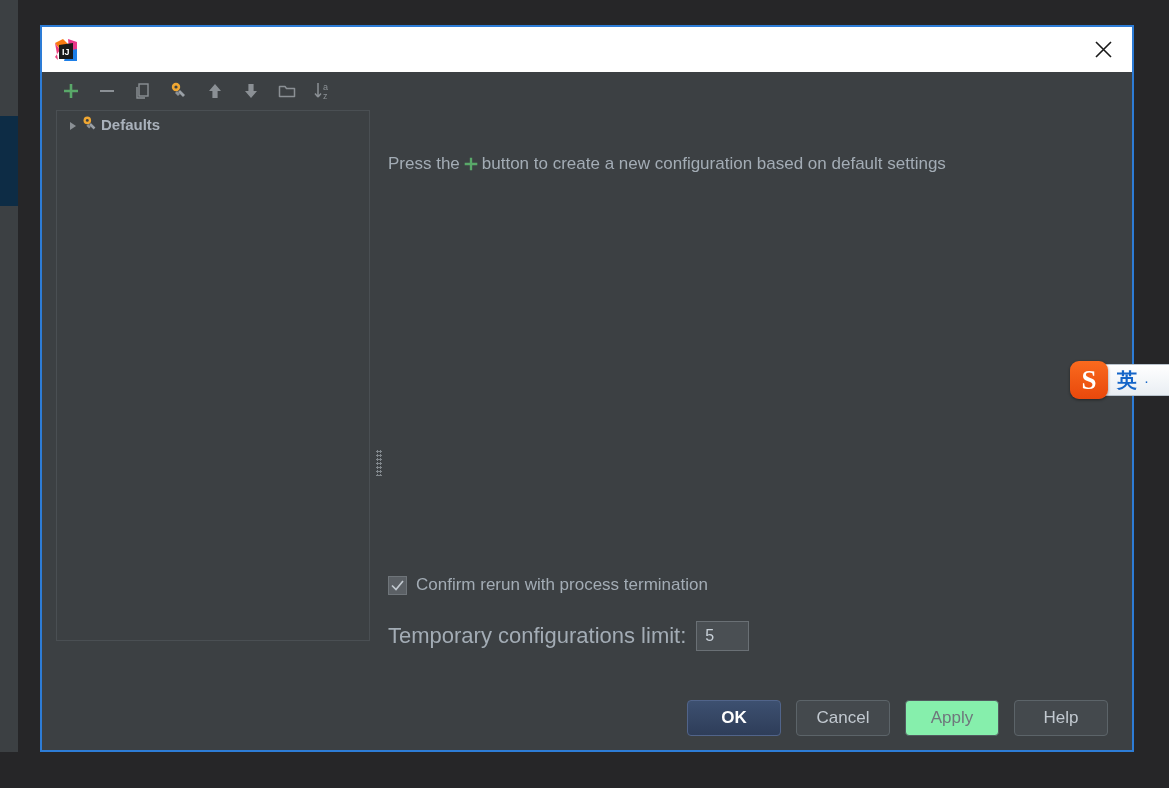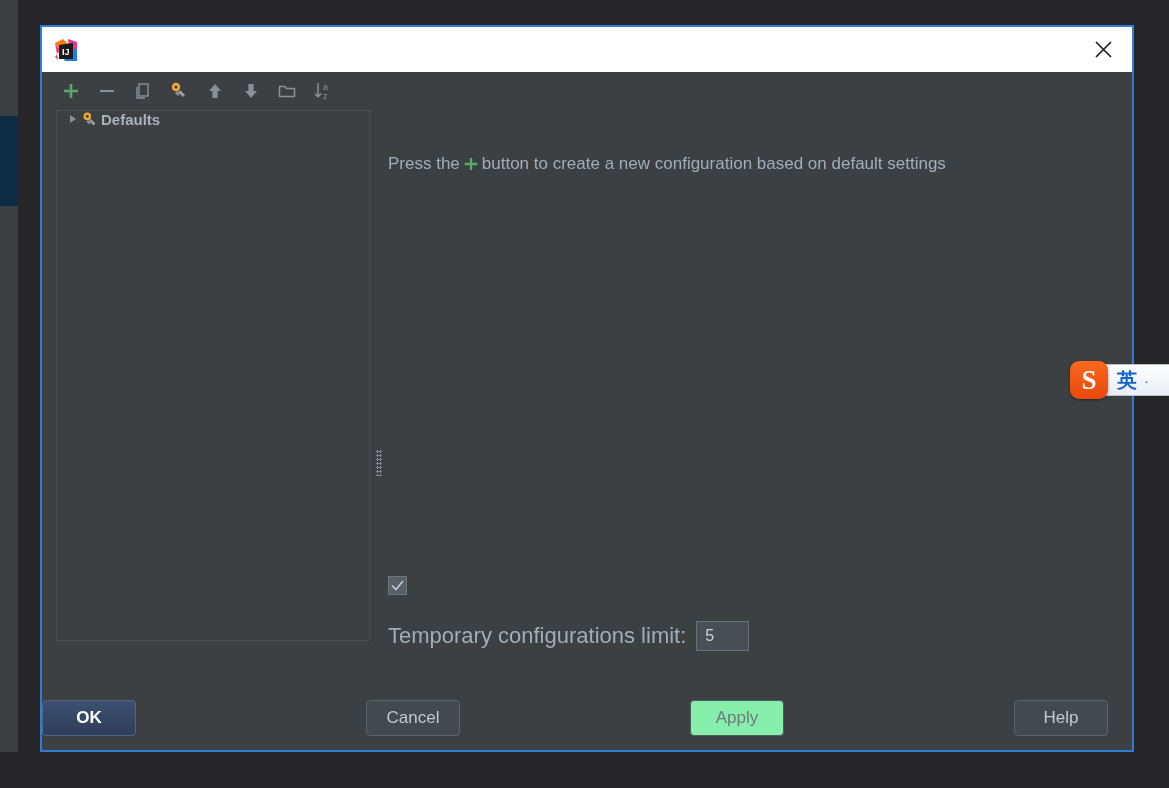--- a/index.html
+++ b/index.html
@@ -103,20 +103,21 @@
   #tree-panel {
     width: 314px;
     border: 1px solid #4a4f53;
     background: #3c4043;
     margin-bottom: 45px;
     overflow: hidden;
     flex: none;
   }
   #tree-row-defaults {
     display: flex;
+    align-items: center;
     height: 26px;
     padding-left: 10px;
     gap: 2px;
     cursor: pointer;
   }
   #tree-expander { width: 12px; height: 12px; flex: none; }
   #tree-node-icon { width: 18px; height: 18px; flex: none; }
   #tree-node-label {
     font-size: 15px;
     font-weight: bold;
@@ -197,21 +198,21 @@
     font-size: 16px;
     padding: 0 8px;
     outline: none;
   }
 
   
   #footer {
     height: 64px;
     display: flex;
     align-items: center;
-    justify-content: space-between;
+    justify-content: flex-end;
     padding-right: 24px;
     gap: 15px;
     flex: none;
   }
   .btn {
     height: 36px;
     min-width: 94px;
     padding: 0 16px;
     border-radius: 4px;
     border: 1px solid #5c6469;
@@ -407,20 +408,21 @@
         </div>
 
         <div id="options">
 
           <div id="confirm-rerun-row">
             <span id="confirm-rerun-checkbox">
               <svg width="15" height="15" viewBox="0 0 15 15">
                 <path d="M2,7.5 L6,11.5 L13,3" stroke="#c2c9d0" stroke-width="1.7" fill="none"></path>
               </svg>
             </span>
+            <span id="confirm-rerun-label">Confirm rerun with process termination</span>
           </div>
 
           <div id="temp-limit-row">
             <span id="temp-limit-label">Temporary configurations limit:</span>
             <input id="temp-limit-input" type="text" value="5" style="">
           </div>
 
         </div>
 
       </div>

